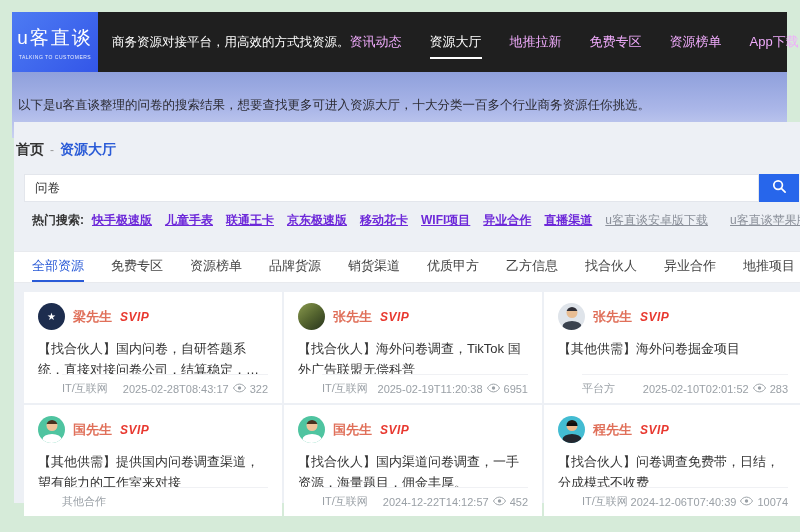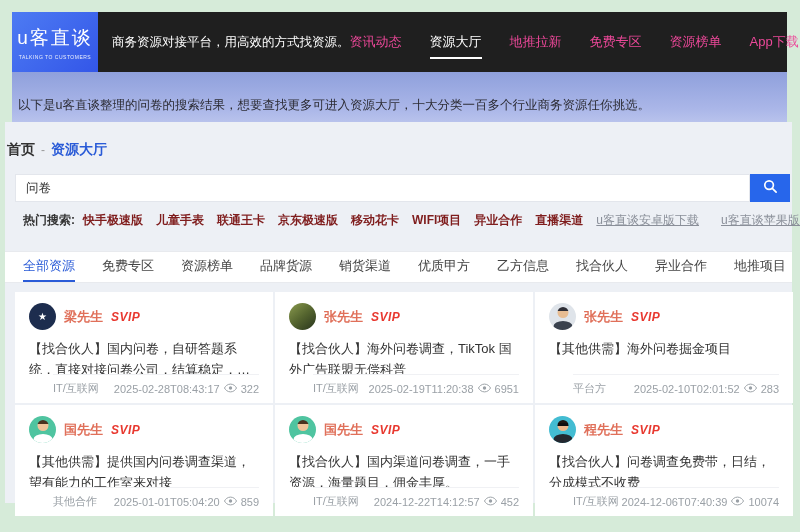--- a/index.html
+++ b/index.html
@@ -21,55 +21,55 @@
     width:86px; height:60px; flex:none;
     background:linear-gradient(135deg,#4d7bf3,#3356e8);
     display:flex; flex-direction:column; justify-content:center; align-items:center;
     color:#fff;
     text-align:center;
   }
   .logo-title{ font-size:19px; letter-spacing:2px; font-weight:400; }
   .logo-sub{ font-size:5px; letter-spacing:.5px; margin-top:3px; opacity:.9; }
   .tagline{ color:#fff; font-size:12.5px; margin-left:14px; white-space:nowrap; }
   .nav{ margin-left:auto; display:flex; align-items:center; gap:28px; padding-right:16px; }
-  .nav-item{ color:#ec4899; font-size:13px; padding:8px 0 6px; border-bottom:2px solid transparent; white-space:nowrap; }
+  .nav-item{ color:#f0abfc; font-size:13px; padding:8px 0 6px; border-bottom:2px solid transparent; white-space:nowrap; }
   .nav-item.active{ color:#fff; border-bottom-color:#fff; }
 
   
   .banner{
     position:absolute; left:12px; top:72px; width:775px; height:66px;
     background:linear-gradient(180deg,#8fa0dc 0%,#aab6e8 55%,#c9d1f1 100%);
     display:flex; align-items:center; padding-left:6px;
   }
   .banner-text{ font-size:12.5px; color:#2c2c34; }
 
   
   .band{
-    position:absolute; left:5px; top:122px; width:787px; height:381px;
+    position:absolute; left:14px; top:122px; width:787px; height:381px;
     background:#edf0f5;
   }
   .breadcrumb{ padding:19px 0 0 2px; font-size:14px; display:flex; align-items:center; gap:6px; }
   .crumb-home{ font-weight:bold; color:#333; }
   .crumb-sep{ color:#999; font-size:12px; }
   .crumb-current{ font-weight:bold; color:#2a5bd7; }
 
   .search-row{ margin:15px 0 0 10px; display:flex; }
   .search-input{
     width:735px; height:28px; border:1px solid #e3e6ec; background:#fff;
     font-size:12.5px; color:#333; padding:0 10px; outline:none;
     font-family:"Liberation Sans","DejaVu Sans",sans-serif;
   }
   .search-btn{
     width:40px; height:28px; border:none; background:#2766eb; cursor:pointer;
     display:flex; align-items:center; justify-content:center;
   }
 
   .hot-row{ margin:10px 14px 0 18px; display:flex; align-items:center; font-size:12px; }
   .hot-label{ color:#333; font-weight:bold; margin-right:8px; white-space:nowrap; }
-  .hot-link{ color:#7f1d1d; font-weight:bold; margin-right:13px; white-space:nowrap; }
+  .hot-link{ color:#6d28d9; font-weight:bold; margin-right:13px; white-space:nowrap;text-decoration:underline; }
   .dl-links{ margin-left:auto; display:flex; gap:22px; }
   .dl-link{ color:#8a8f99; text-decoration:underline; font-size:12px; white-space:nowrap; }
 
   
   .tabbar{
     margin-top:22px; height:32px; background:#fff;
     border-top:1px solid #e8eaee; border-bottom:1px solid #e8eaee;
     display:flex; align-items:stretch; gap:27px; padding-left:18px;
   }
   .tab{ font-size:13px; color:#444; display:flex; align-items:center;
@@ -267,30 +267,20 @@
         <span class="av av-glasses">
             <span class="head"></span>
             <span class="body"></span>
           </span>
         <span class="member-name">国先生</span>
         <span class="svip">SVIP</span>
       </div>
       <div class="card-title">【其他供需】提供国内问卷调查渠道，望有能力的工作室来对接</div>
       <div class="card-foot">
         <span>其他合作</span>
-        <span class="foot-right">
-          <span>2025-01-01T05:04:20</span>
-          <span class="eye">
-            <svg width="13" height="10" viewBox="0 0 16 12">
-                <path d="M8 1.2C4.4 1.2 1.7 3.7.6 6c1.1 2.3 3.8 4.8 7.4 4.8S14.3 8.3 15.4 6C14.3 3.7 11.6 1.2 8 1.2z" fill="none" stroke="#9aa0a6" stroke-width="1.2"></path>
-                <circle cx="8" cy="6" r="2.1" fill="#9aa0a6"></circle>
-              </svg>
-          </span>
-          <span>859</span>
-        </span>
       </div>
     </div>
 
     <div class="card">
       <div class="card-head">
         <span class="av av-glasses">
             <span class="head"></span>
             <span class="body"></span>
           </span>
         <span class="member-name">国先生</span>

